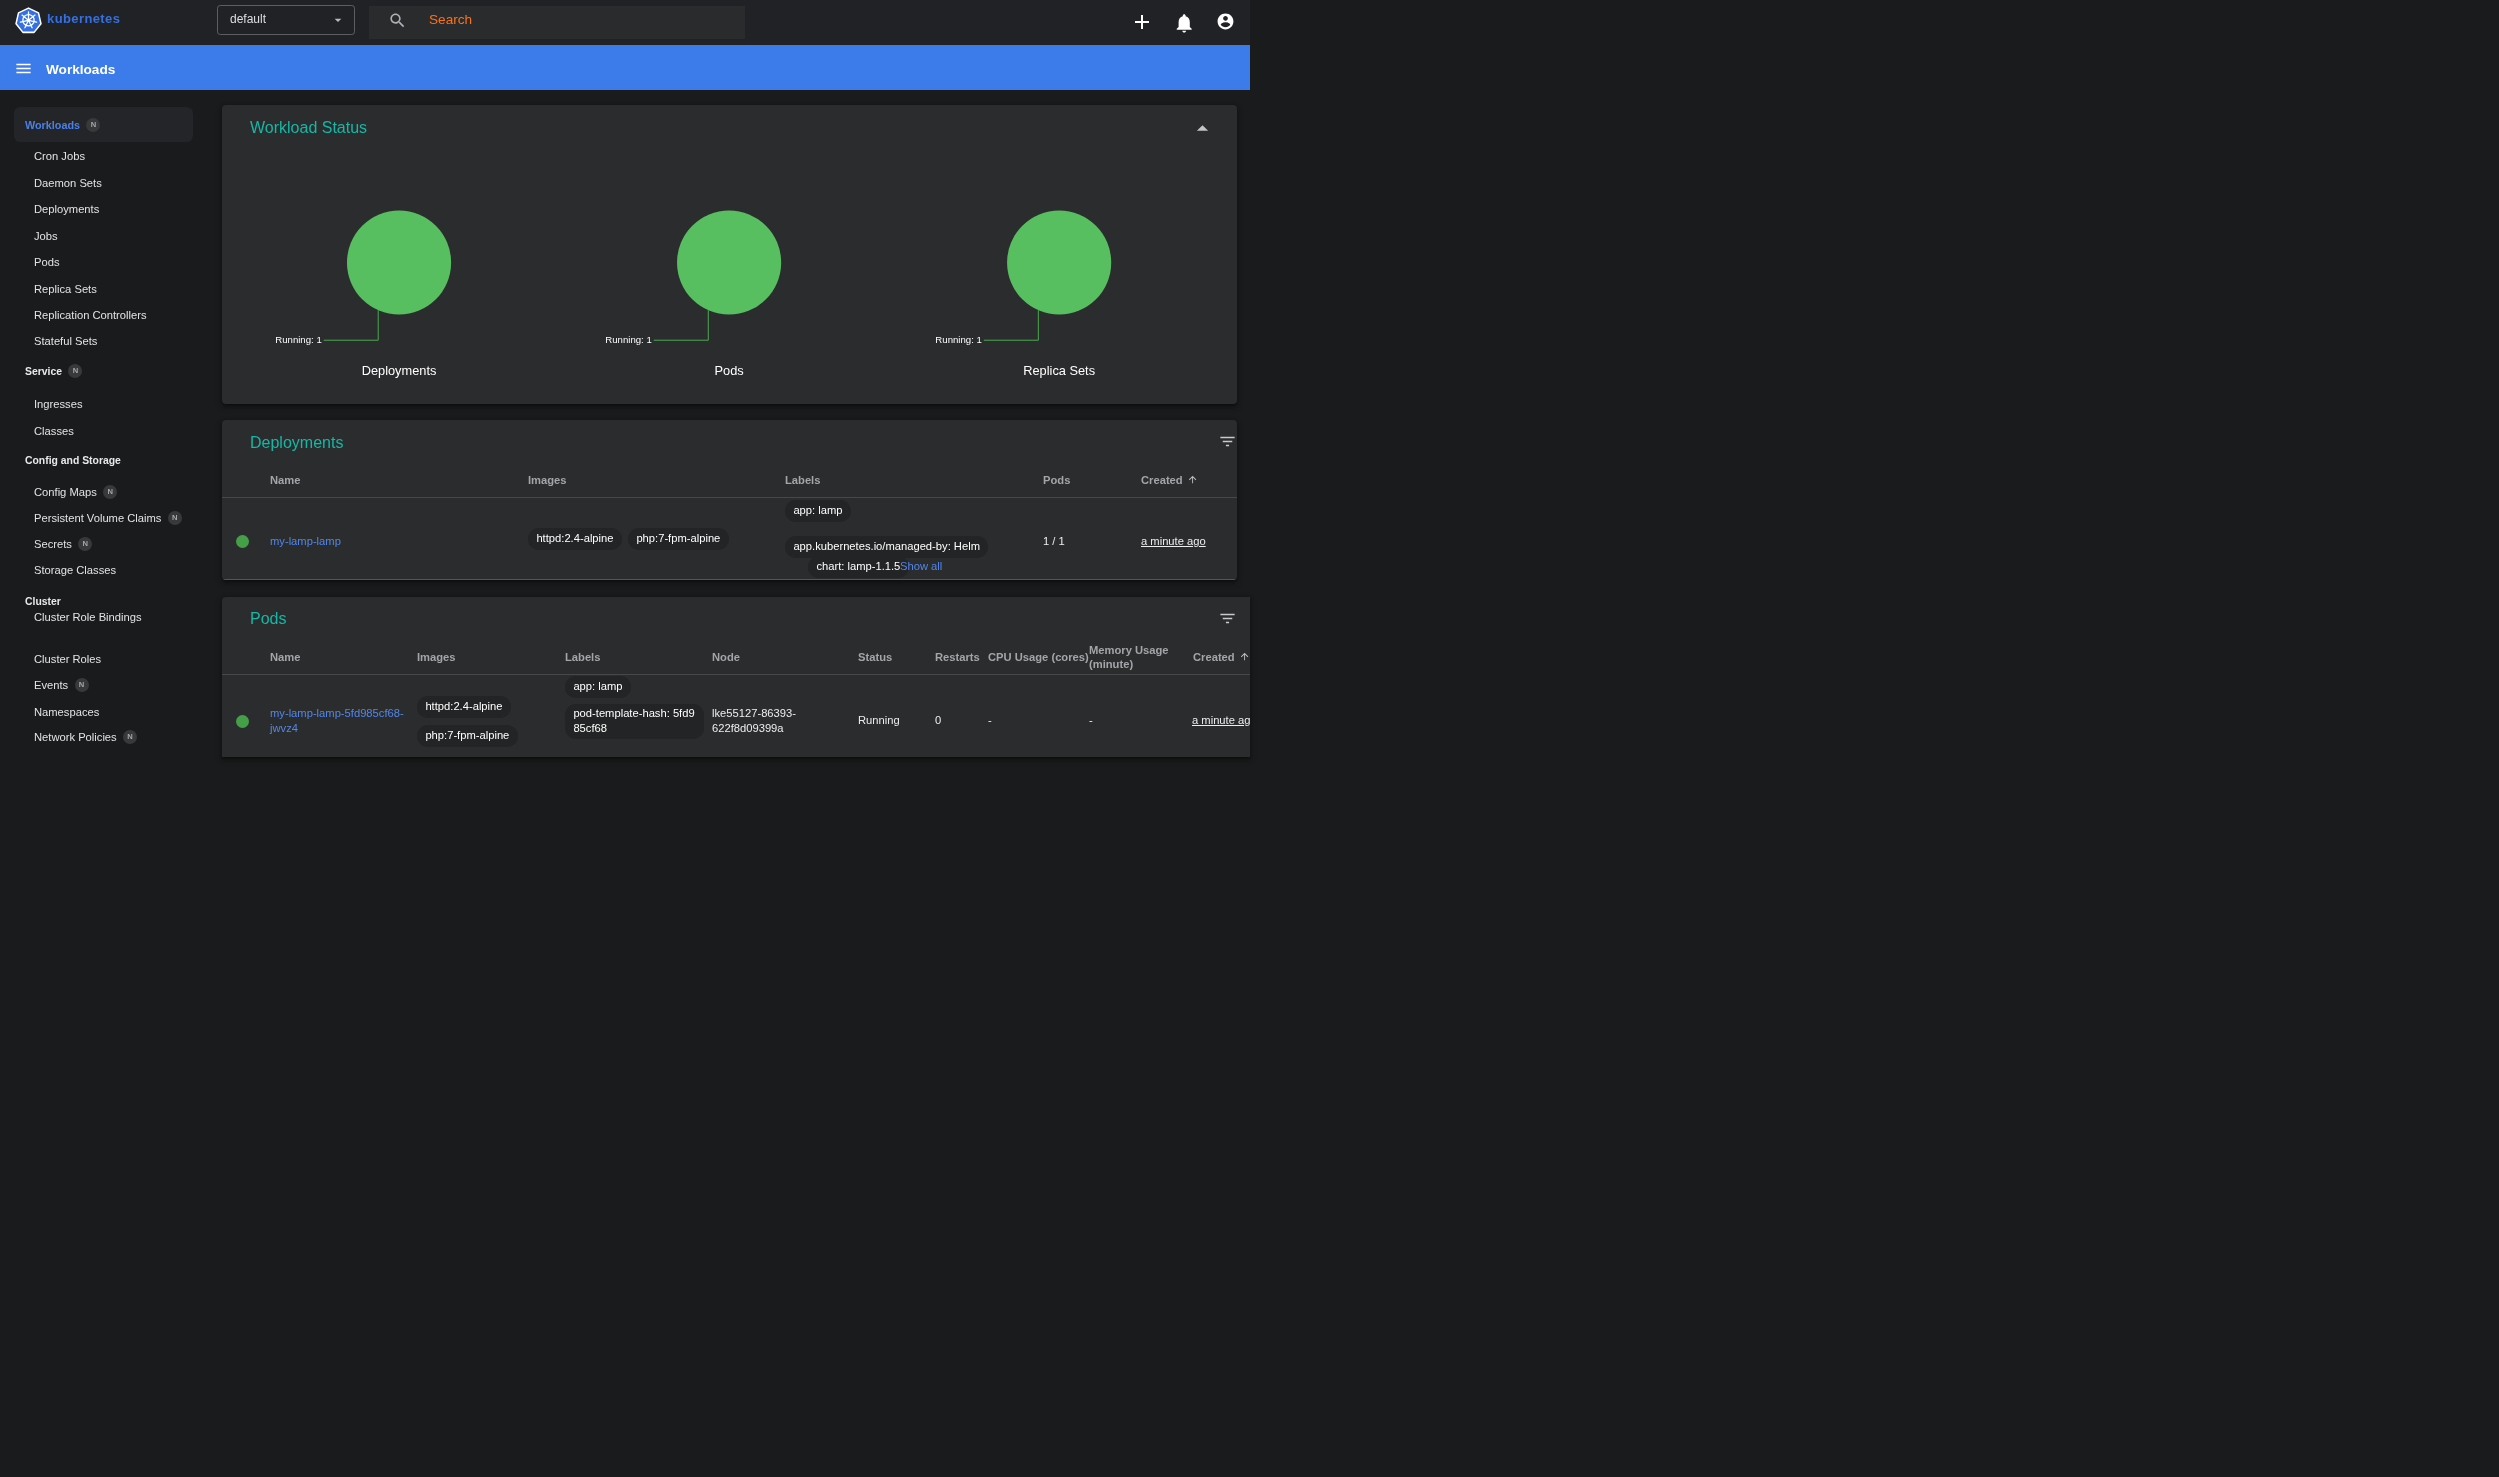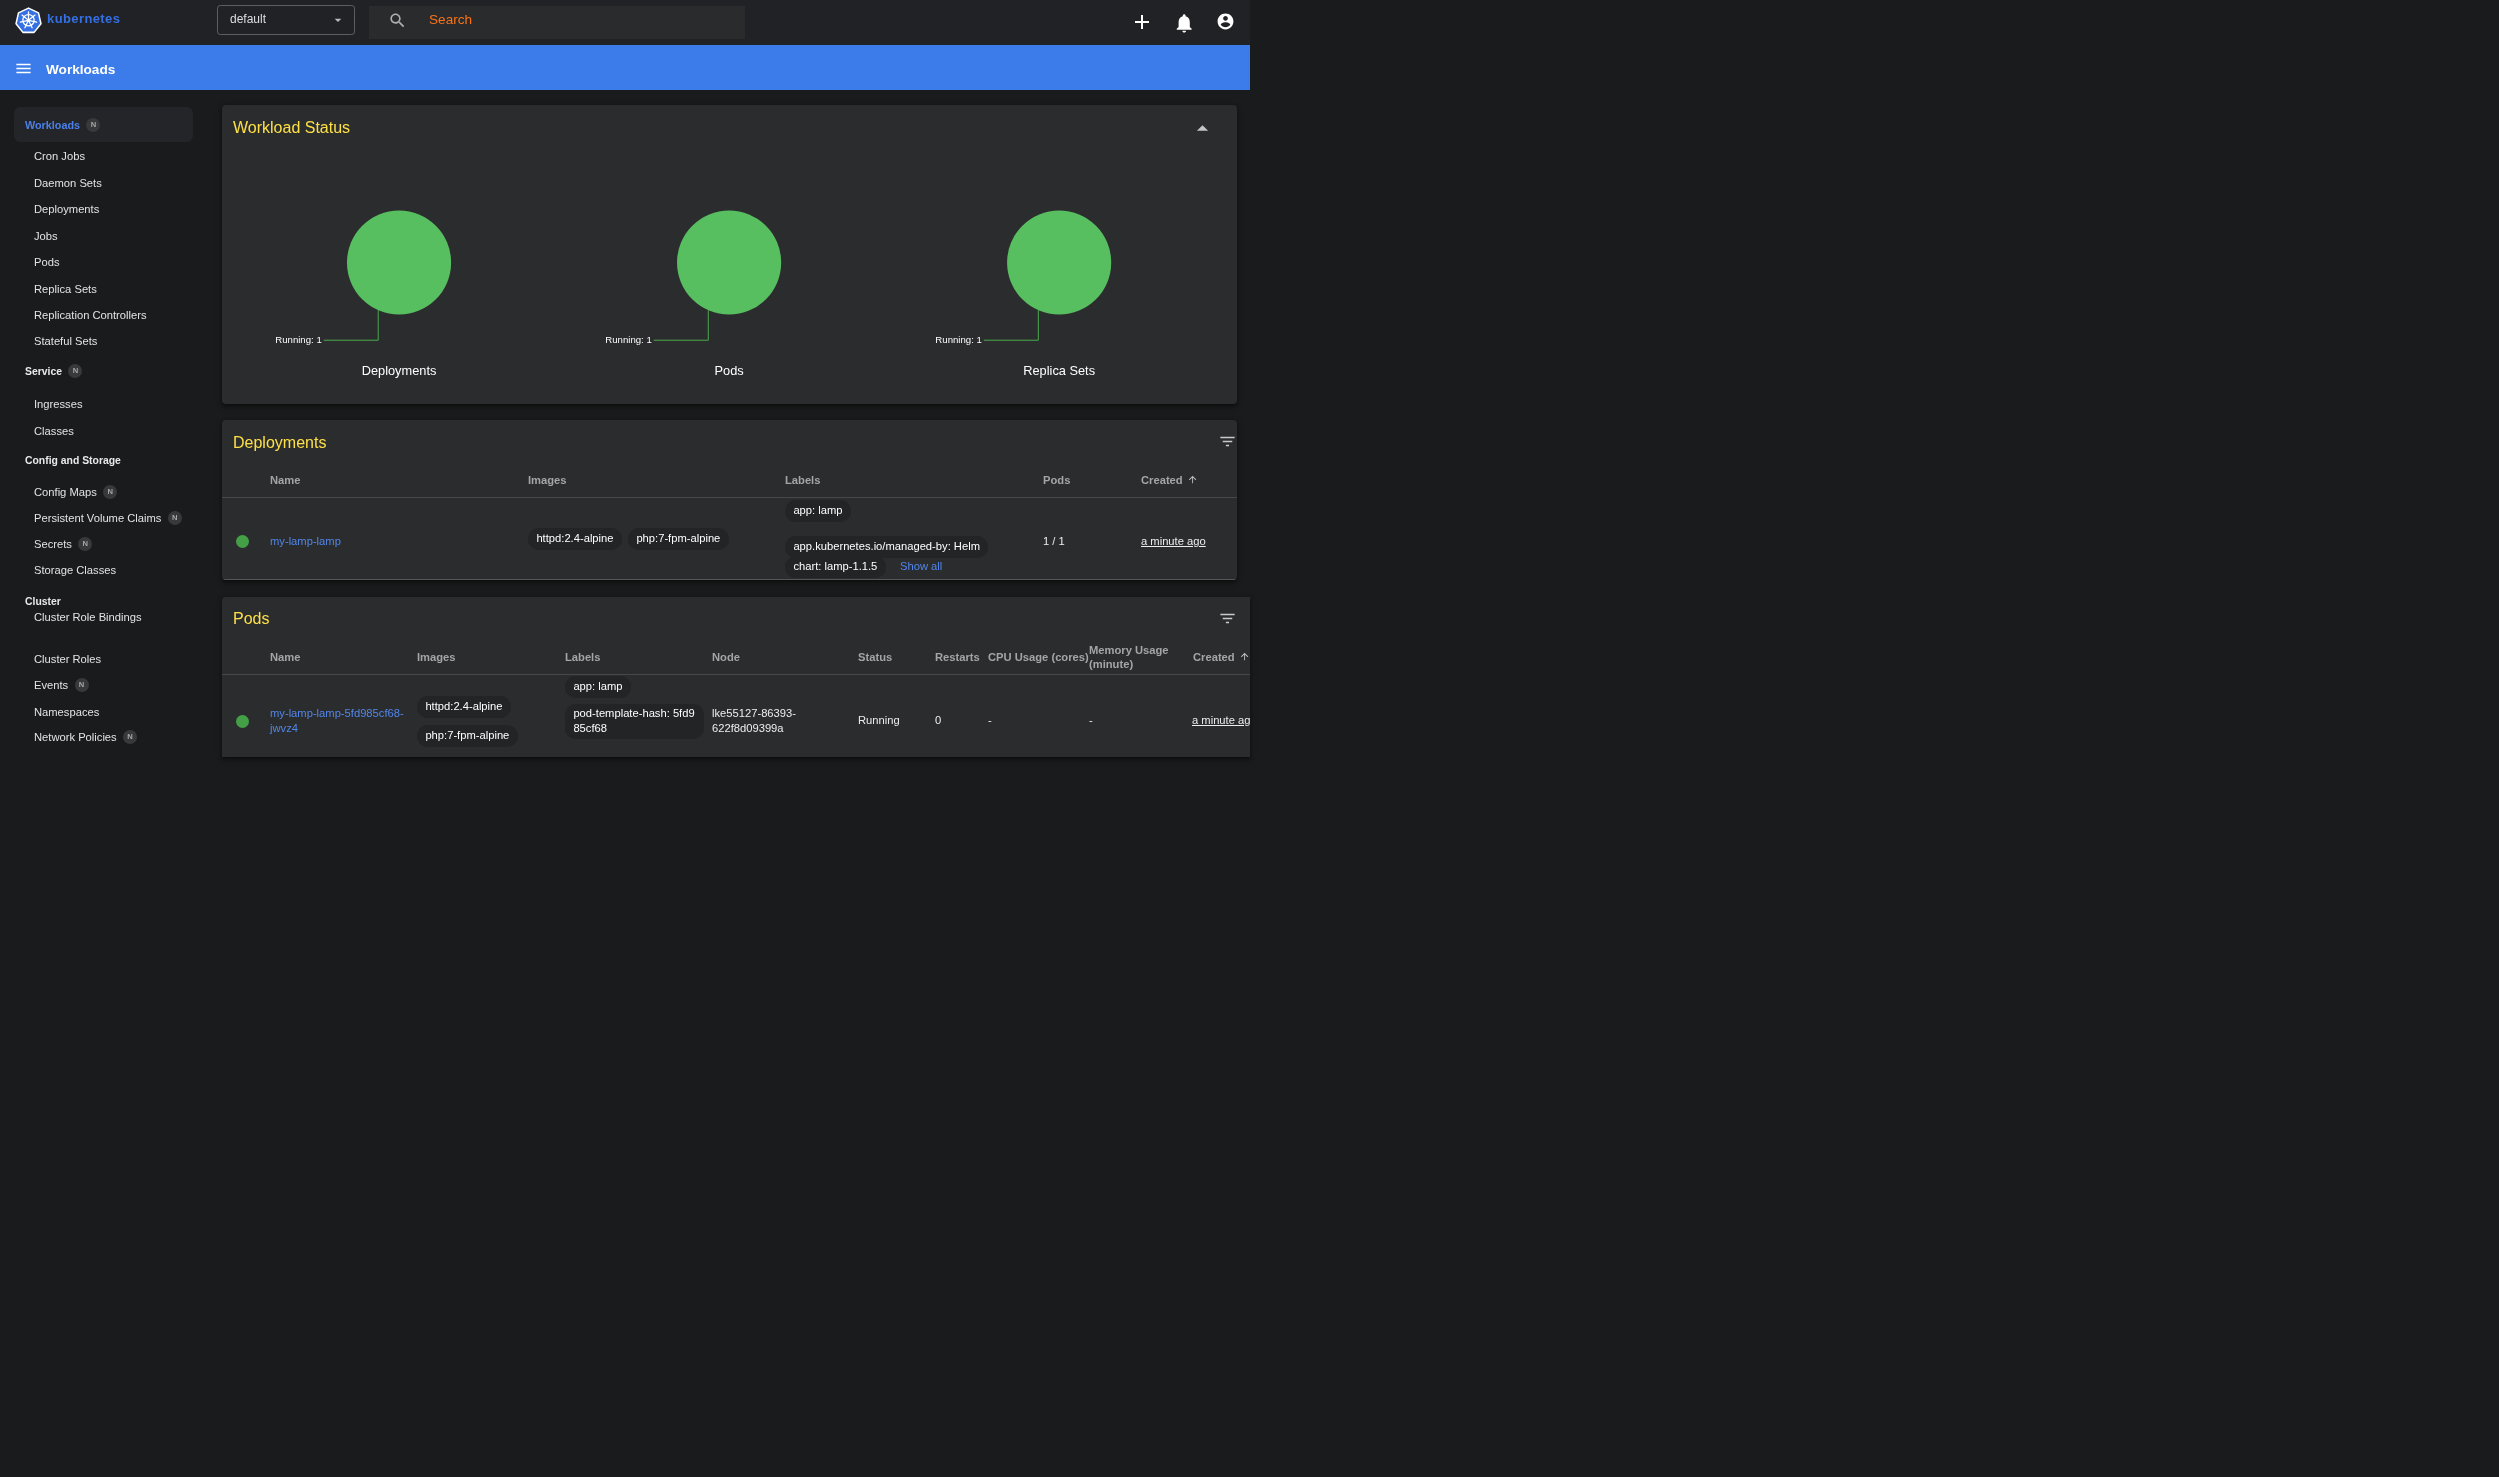--- a/index.html
+++ b/index.html
@@ -1,21 +1,21 @@
 <!DOCTYPE html>
 <html style="font-size:13px"><head>
 <meta charset="utf-8">
 <style>
   * { box-sizing: border-box; margin:0; padding:0; }
   html,body { width:1250px; height:739px; overflow:hidden; background:#1a1b1c;
     font-family:"Liberation Sans", sans-serif; }
   .a { position:absolute; }
   .card { position:absolute; left:222px; width:1015px; background:#2b2c2e; border-radius:4px; overflow:hidden;
     box-shadow:0 1.6px 3.2px rgba(0,0,0,0.35), 0 2.4px 6.4px rgba(0,0,0,0.25); }
-  .ctitle { position:absolute; left:11px; font-size:16px; color:#fde047;text-align:center; }
+  .ctitle { position:absolute; left:28px; font-size:16px; color:#14b8a6;text-align:center; }
   .hdr { position:absolute; font-size:11.2px; font-weight:bold; color:#a3a5a8; white-space:nowrap; }
   .cell { position:absolute; font-size:11.2px; color:#eceded; white-space:nowrap; }
   .chip { position:absolute; height:21.6px; line-height:21.6px; border-radius:10.8px;
     background:#232426; color:#ffffff; font-size:11.2px; padding:0 8.4px; white-space:nowrap; }
   .link { color:#5286e8; }
   .nav { position:absolute; left:34px; height:16px; line-height:16px; font-size:11.2px;
     color:#e2e3e5; white-space:nowrap; }
   .nhdr { position:absolute; left:25px; height:16px; line-height:16px; font-size:10.4px;
     font-weight:bold; color:#e8e9eb; white-space:nowrap; }
   .nchip { display:inline-block; width:14px; height:14px; border-radius:50%; background:#38393b;
@@ -140,21 +140,21 @@
         <path d="M4 12l1.41 1.41L11 7.83V20h2V7.83l5.58 5.59L20 12l-8-8-8 8z" fill="#b9bbbd"></path>
       </svg></div>
   <div class="divider" style="top:77px;"></div>
   <div class="divider" style="top:159px;background:#55565a;"></div>
   <div class="a" style="left:14px;top:115px;width:13px;height:13px;border-radius:50%;background:#43a047;"></div>
   <div class="cell link" style="left:48px;top:115px;">my-lamp-lamp</div>
   <div class="chip" style="left:306px;top:108px;">httpd:2.4-alpine</div>
   <div class="chip" style="left:406px;top:108px;">php:7-fpm-alpine</div>
   <div class="chip" style="left:563px;top:80px;">app: lamp</div>
   <div class="chip" style="left:563px;top:116px;">app.kubernetes.io/managed-by: Helm</div>
-  <div class="chip" style="left:563px;top:136px;">chart: lamp-1.1.5</div>
+  <div class="chip" style="left:586px;top:136px;">chart: lamp-1.1.5</div>
   <div class="cell link" style="left:678px;top:140px;">Show all</div>
   <div class="cell" style="left:821px;top:115px;">1 / 1</div>
   <div class="cell" style="left:919px;top:115px;text-decoration:underline;">a minute ago</div>
 </div>
 
 <div class="card" style="top:597px;height:160px;width:1028px;border-radius:4px 0 0 0;">
   <div class="ctitle" style="top:13px;">Pods</div>
   <svg class="a" style="left:996px;top:12px;" width="19" height="19" viewBox="0 0 24 24">
       <path d="M10 18h4v-2h-4v2zM3 6v2h18V6H3zm3 7h12v-2H6v2z" fill="#c9cacc"></path>
     </svg>

